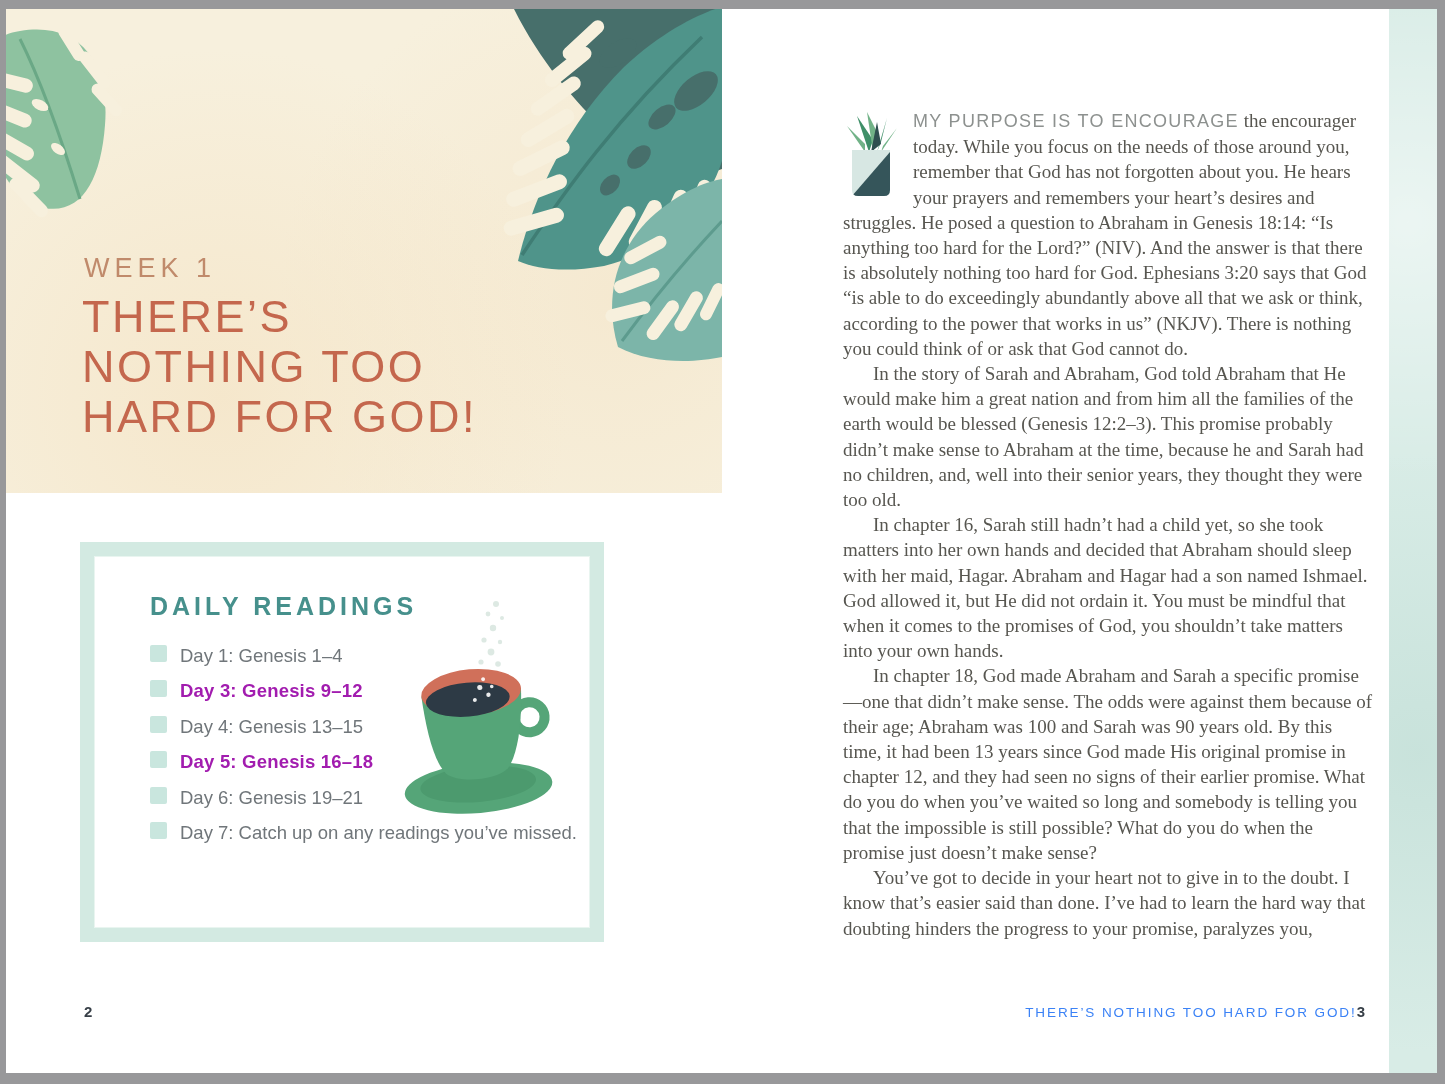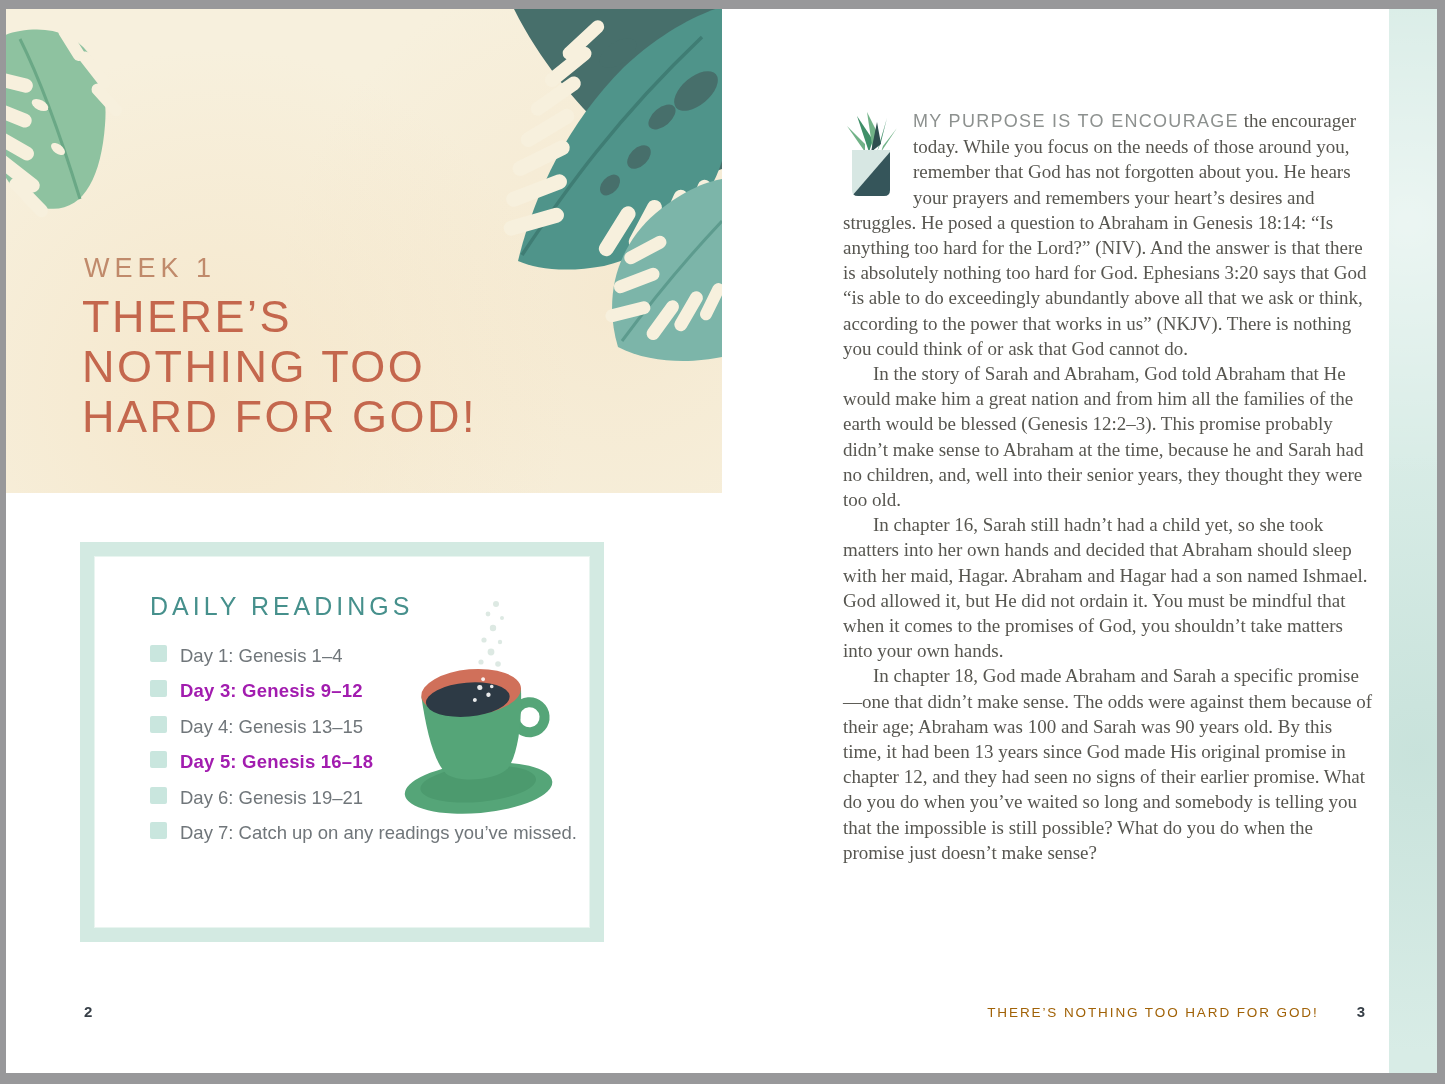--- a/index.html
+++ b/index.html
@@ -43,21 +43,21 @@
 
   .readings-box {
     position:absolute; left:74px; top:533px;
     width:524px; height:400px;
     background:#ffffff;
     border:14px solid #d3eae2;
     box-shadow: inset 0 0 0 1px #e9f5f0;
   }
   .readings-inner { position:relative; width:100%; height:100%; padding:36px 0 0 56px; }
   .readings-heading {
-    font-size:25px; font-weight:400; letter-spacing:4px;
+    font-size:25px; font-weight:700; letter-spacing:4px;
     color:#46908c;
   }
   .readings-list { list-style:none; margin-top:24px; }
   .reading-item {
     display:flex; align-items:flex-start;
     height:35.4px;
     font-size:18.5px; color:#70767a;
   }
   .reading-item .chk {
     width:17px; height:17px; border-radius:2px;
@@ -89,22 +89,21 @@
     font-size:18px; letter-spacing:1.3px; color:#8d918f;
   }
   .body-col p.para { text-indent:30px; }
 
   .footer-right {
     position:absolute; top:994px; left:837px; width:532px;
     display:flex; justify-content:flex-end; align-items:baseline;
     padding-right:10px;
   }
   .footer-title {
-    font-size:13.5px; letter-spacing:1.9px; color:#a16207;
-    margin-right:38px;
+    font-size:13.5px; letter-spacing:1.9px; color:#3b82f6;
   }
   .footer-num { font-size:15px; font-weight:700; color:#373f47; }
 
   .mint-strip {
     position:absolute; right:0; top:0;
     width:48px; height:100%;
     background:#d8ece6;
     background-image:
       radial-gradient(circle at 40% 20%, rgba(255,255,255,.5) 0%, rgba(255,255,255,0) 30%),
       radial-gradient(circle at 60% 70%, rgba(190,220,212,.6) 0%, rgba(190,220,212,0) 40%);
@@ -282,20 +281,21 @@
                   <path d="M9,84 L47,40 L47,84 Z" fill="#35555a"></path>
                 </g>
               </g>
             </svg>
           </span>
           <span class="lead-caps">MY PURPOSE IS TO ENCOURAGE</span><span> the encourager today. While you focus on the needs of those around you, remember that God has not forgotten about you. He hears your prayers and remembers your heart’s desires and struggles. He posed a question to Abraham in Genesis 18:14: “Is anything too hard for the Lord?” (NIV). And the answer is that there is absolutely nothing too hard for God. Ephesians 3:20 says that God “is able to do exceedingly abundantly above all that we ask or think, according to the power that works in us” (NKJV). There is nothing you could think of or ask that God cannot do.</span>
         </p>
         <p class="para">In the story of Sarah and Abraham, God told Abraham that He would make him a great nation and from him all the families of the earth would be blessed (Genesis 12:2–3). This promise probably didn’t make sense to Abraham at the time, because he and Sarah had no children, and, well into their senior years, they thought they were too old.</p>
         <p class="para">In chapter 16, Sarah still hadn’t had a child yet, so she took matters into her own hands and decided that Abraham should sleep with her maid, Hagar. Abraham and Hagar had a son named Ishmael. God allowed it, but He did not ordain it. You must be mindful that when it comes to the promises of God, you shouldn’t take matters into your own hands.</p>
         <p class="para">In chapter 18, God made Abraham and Sarah a specific promise—one that didn’t make sense. The odds were against them because of their age; Abraham was 100 and Sarah was 90 years old. By this time, it had been 13 years since God made His original promise in chapter 12, and they had seen no signs of their earlier promise. What do you do when you’ve waited so long and somebody is telling you that the impossible is still possible? What do you do when the promise just doesn’t make sense?</p>
+        <p class="para">You’ve got to decide in your heart not to give in to the doubt. I know that’s easier said than done. I’ve had to learn the hard way that doubting hinders the progress to your promise, paralyzes you,</p>
       </div>
 
       <div class="footer-right">
         <span class="footer-title">THERE’S NOTHING TOO HARD FOR GOD!</span>
         <span class="footer-num">3</span>
       </div>
 
       <div class="mint-strip"></div>
     </section>
 

